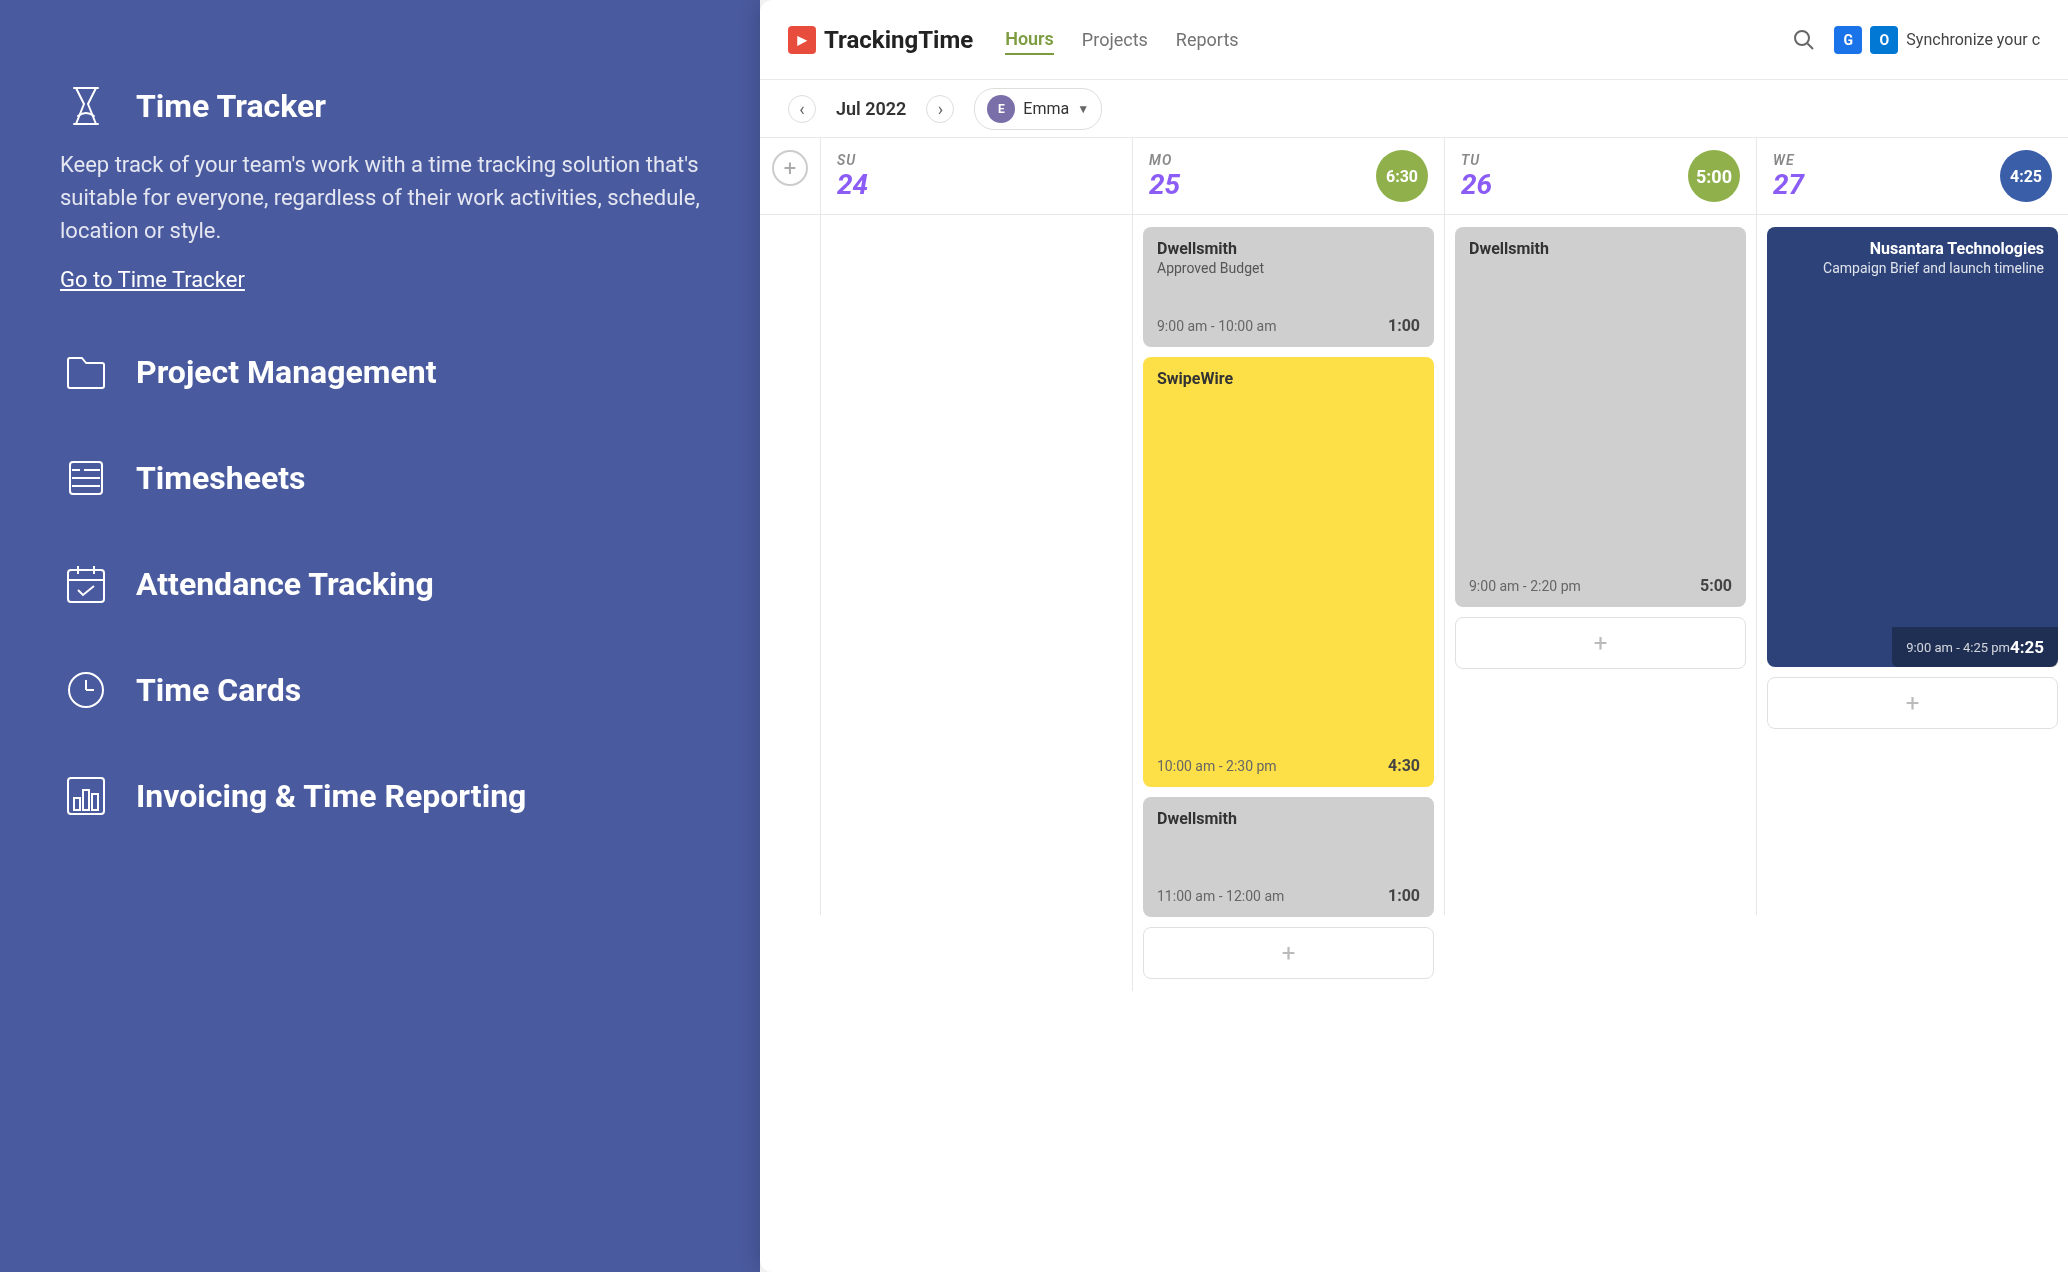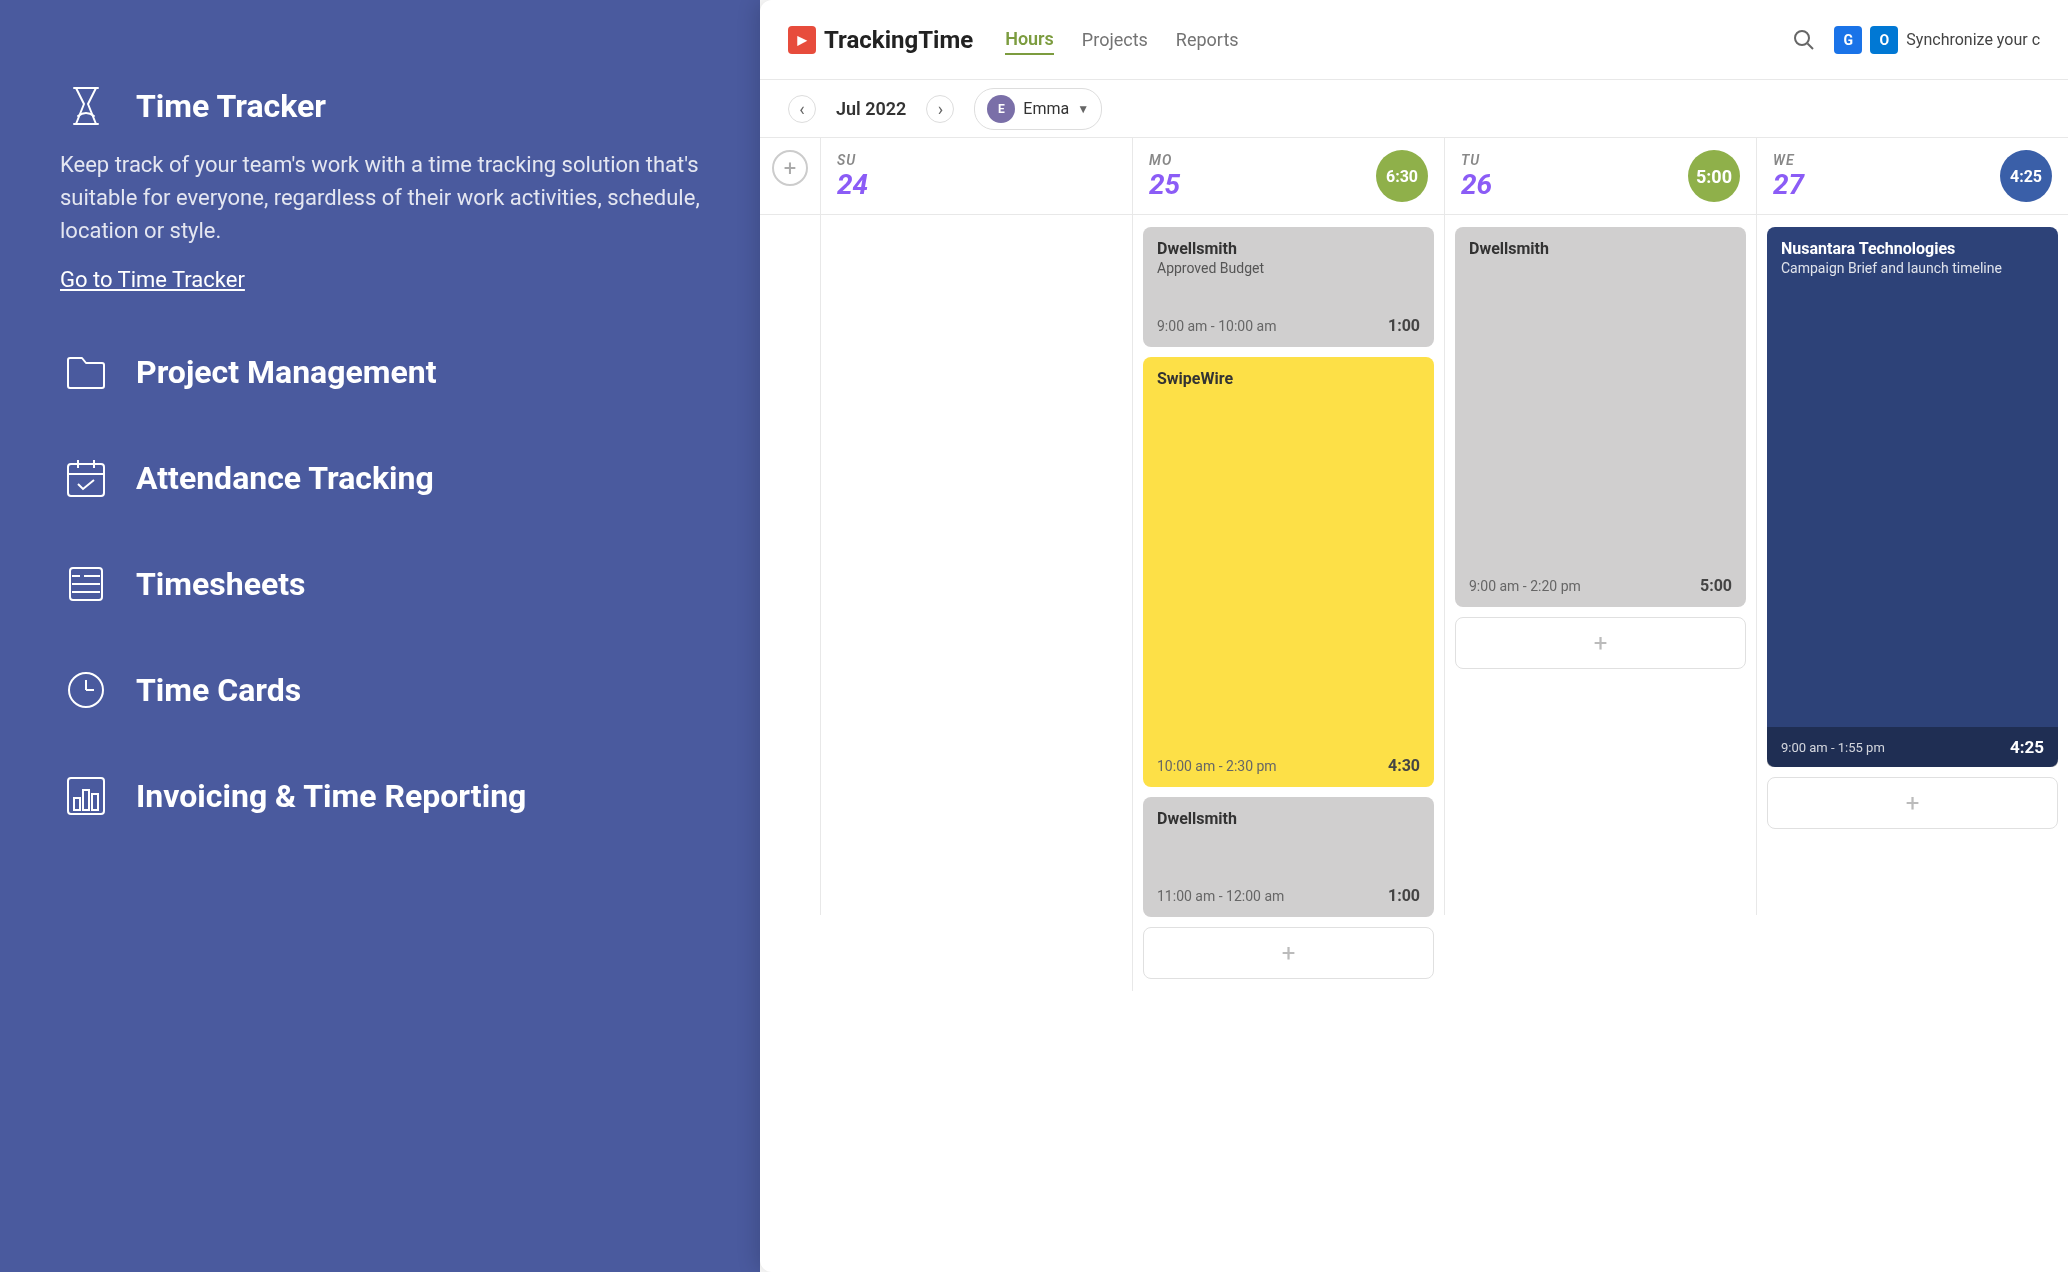--- a/index.html
+++ b/index.html
@@ -476,41 +476,41 @@
       <svg viewBox="0 0 44 44">
         <path d="M4 10 Q4 8 6 8 L18 8 L22 13 L38 13 Q40 13 40 15 L40 36 Q40 38 38 38 L6 38 Q4 38 4 36 Z" stroke-linecap="round" stroke-linejoin="round"></path>
       </svg>
     </div>
     <span class="feature-label">Project Management</span>
   </div>
 
   <div class="feature-item">
     <div class="feature-icon">
       <svg viewBox="0 0 44 44">
+        <line x1="8" y1="14" x2="16" y2="14"></line>
+        <line x1="8" y1="22" x2="36" y2="22"></line>
+        <line x1="8" y1="30" x2="36" y2="30"></line>
+        <line x1="20" y1="14" x2="36" y2="14"></line>
+        <rect x="6" y="6" width="32" height="32" rx="3"></rect>
+      </svg>
+    </div>
+    <span class="feature-label">Timesheets</span>
+  </div>
+
+  <div class="feature-item">
+    <div class="feature-icon">
+      <svg viewBox="0 0 44 44">
         <rect x="4" y="8" width="36" height="32" rx="3"></rect>
         <line x1="4" y1="18" x2="40" y2="18"></line>
         <line x1="14" y1="4" x2="14" y2="12"></line>
         <line x1="30" y1="4" x2="30" y2="12"></line>
         <polyline points="14,28 19,33 30,24"></polyline>
       </svg>
     </div>
     <span class="feature-label">Attendance Tracking</span>
-  </div>
-
-  <div class="feature-item">
-    <div class="feature-icon">
-      <svg viewBox="0 0 44 44">
-        <line x1="8" y1="14" x2="16" y2="14"></line>
-        <line x1="8" y1="22" x2="36" y2="22"></line>
-        <line x1="8" y1="30" x2="36" y2="30"></line>
-        <line x1="20" y1="14" x2="36" y2="14"></line>
-        <rect x="6" y="6" width="32" height="32" rx="3"></rect>
-      </svg>
-    </div>
-    <span class="feature-label">Timesheets</span>
   </div>
 
   <div class="feature-item">
     <div class="feature-icon">
       <svg viewBox="0 0 44 44">
         <circle cx="22" cy="22" r="17"></circle>
         <line x1="22" y1="22" x2="22" y2="12"></line>
         <line x1="22" y1="22" x2="30" y2="22"></line>
       </svg>
     </div>
@@ -660,26 +660,26 @@
             <span class="event-time-badge">5:00</span>
           </div>
         </div>
 
         <div class="tu-add">+</div>
 
       </div>
 
       <div class="day-events-col" style="grid-column:5;grid-row:1;">
 
-        <div class="event-card navy" style="height:540px;display:flex;flex-direction:column;position:relative;">
+        <div class="event-card navy" style="height:440px;display:flex;flex-direction:column;position:relative;align-items:flex-end;">
           <span class="event-title">Nusantara Technologies</span>
           <span class="event-subtitle">Campaign Brief and launch timeline</span>
           <div style="flex:1;"></div>
           <div style="background:rgba(0,0,0,0.3);border-radius:0 0 6px 6px;padding:10px 14px;display:flex;justify-content:space-between;align-items:center;margin: 0 -14px -12px -14px;">
-            <span style="font-size:13px;color:rgba(255,255,255,0.8);">9:00 am - 1:55 pm</span>
+            <span style="font-size:13px;color:rgba(255,255,255,0.8);">9:00 am - 4:25 pm</span>
             <span style="font-size:17px;font-weight:700;color:white;">4:25</span>
           </div>
         </div>
 
         <div class="add-slot">+</div>
 
       </div>
 
     </div>
   </div>

